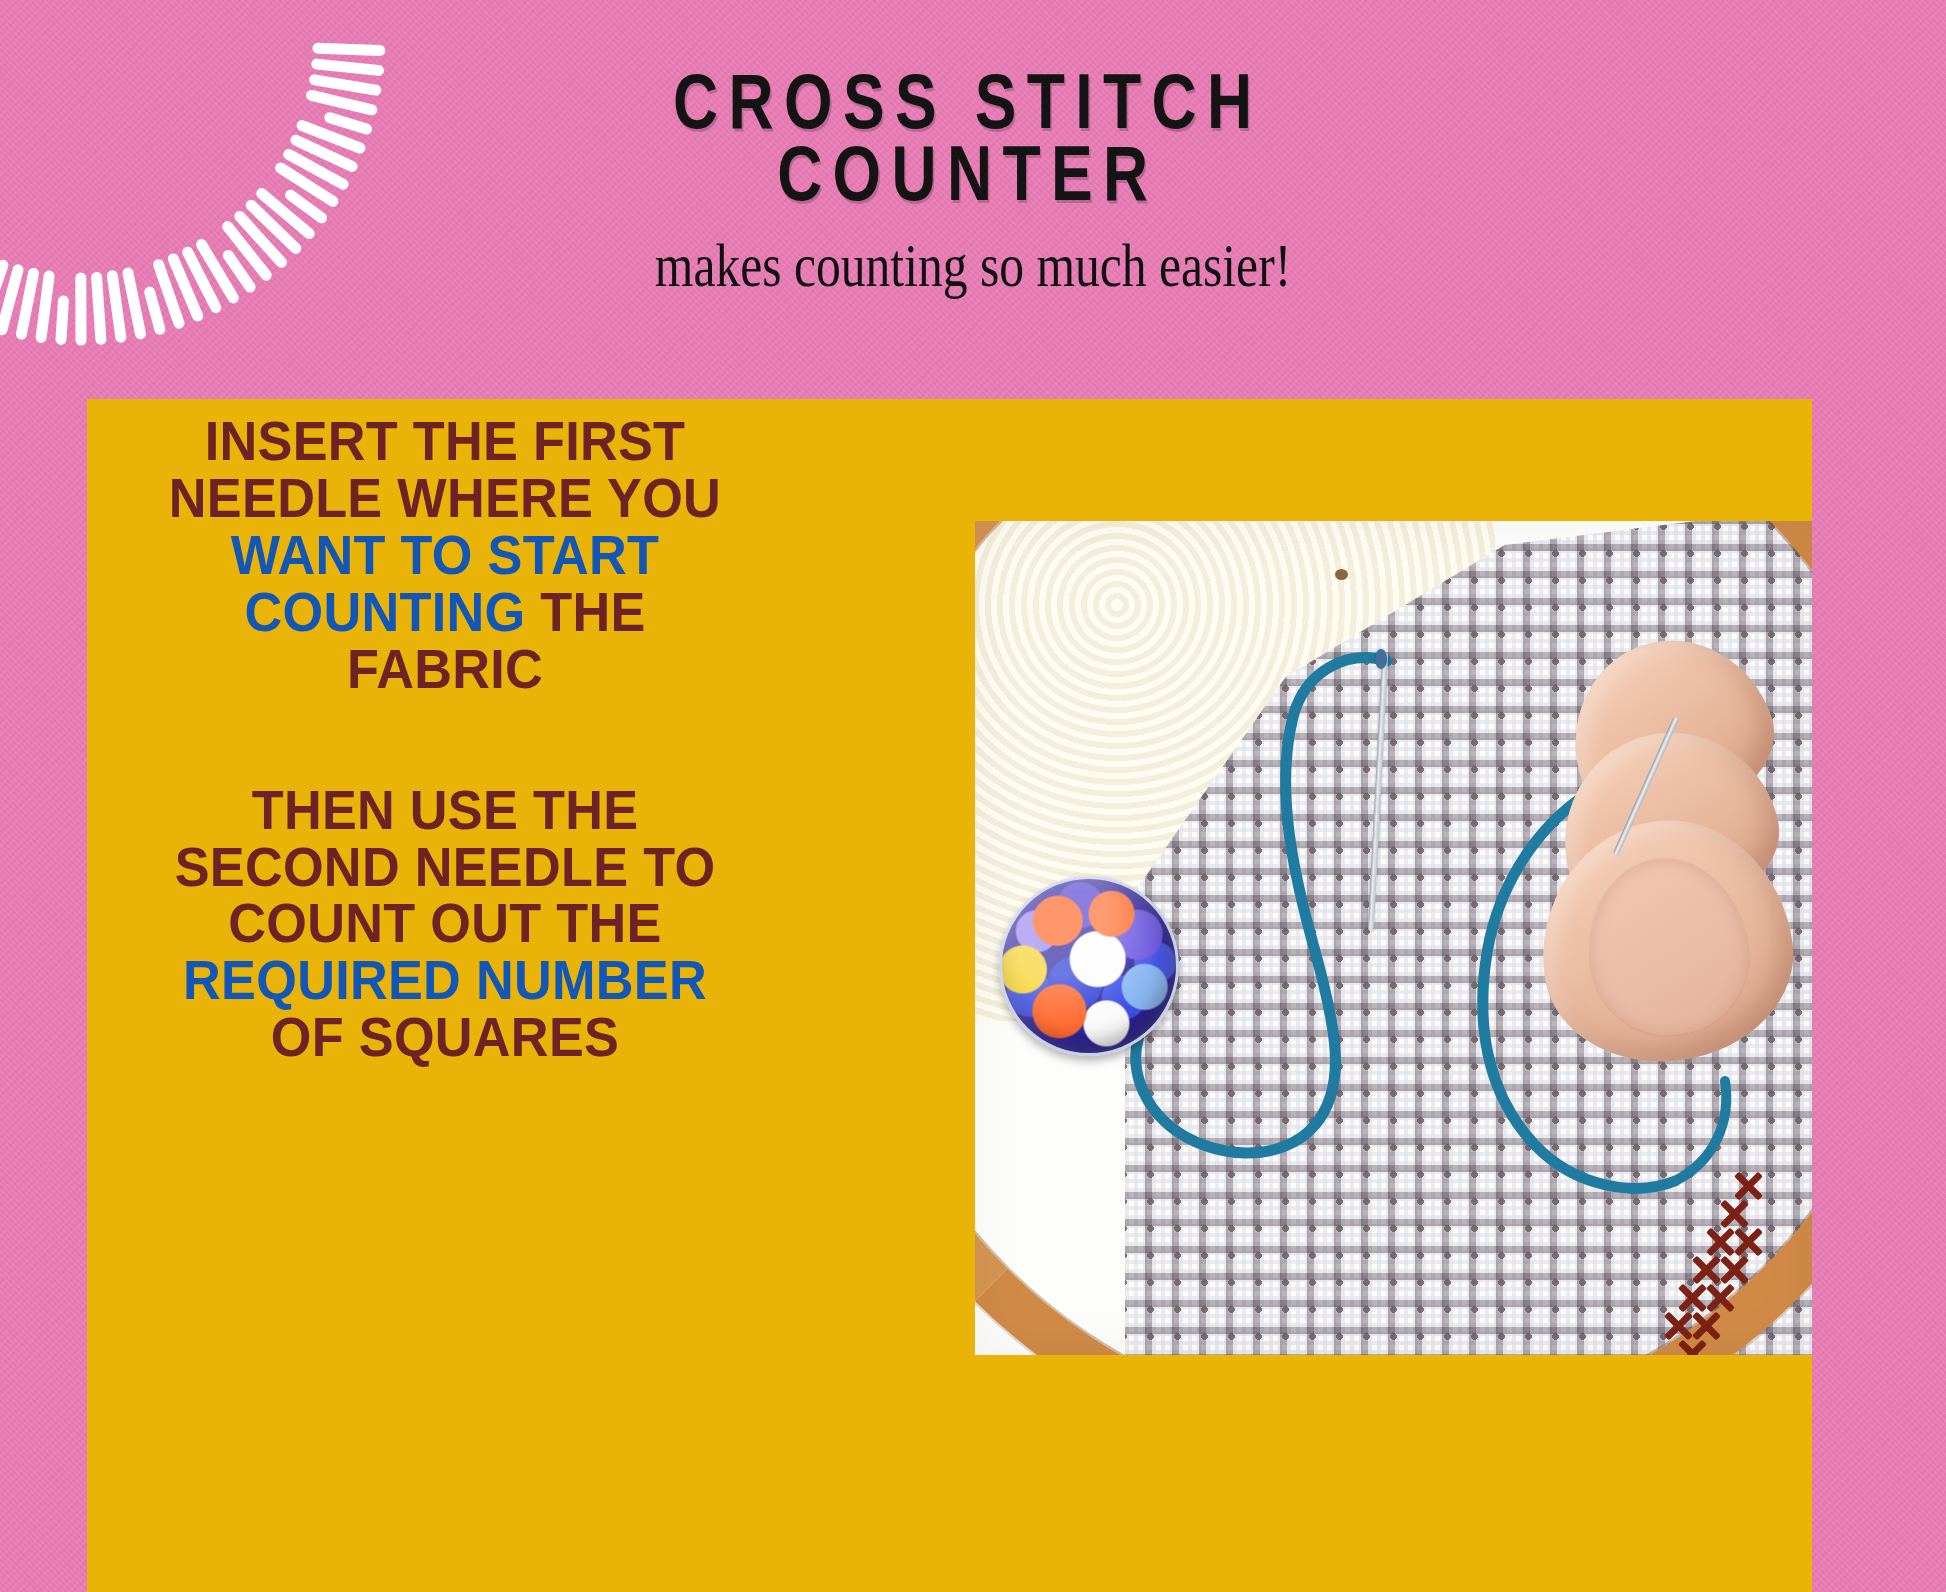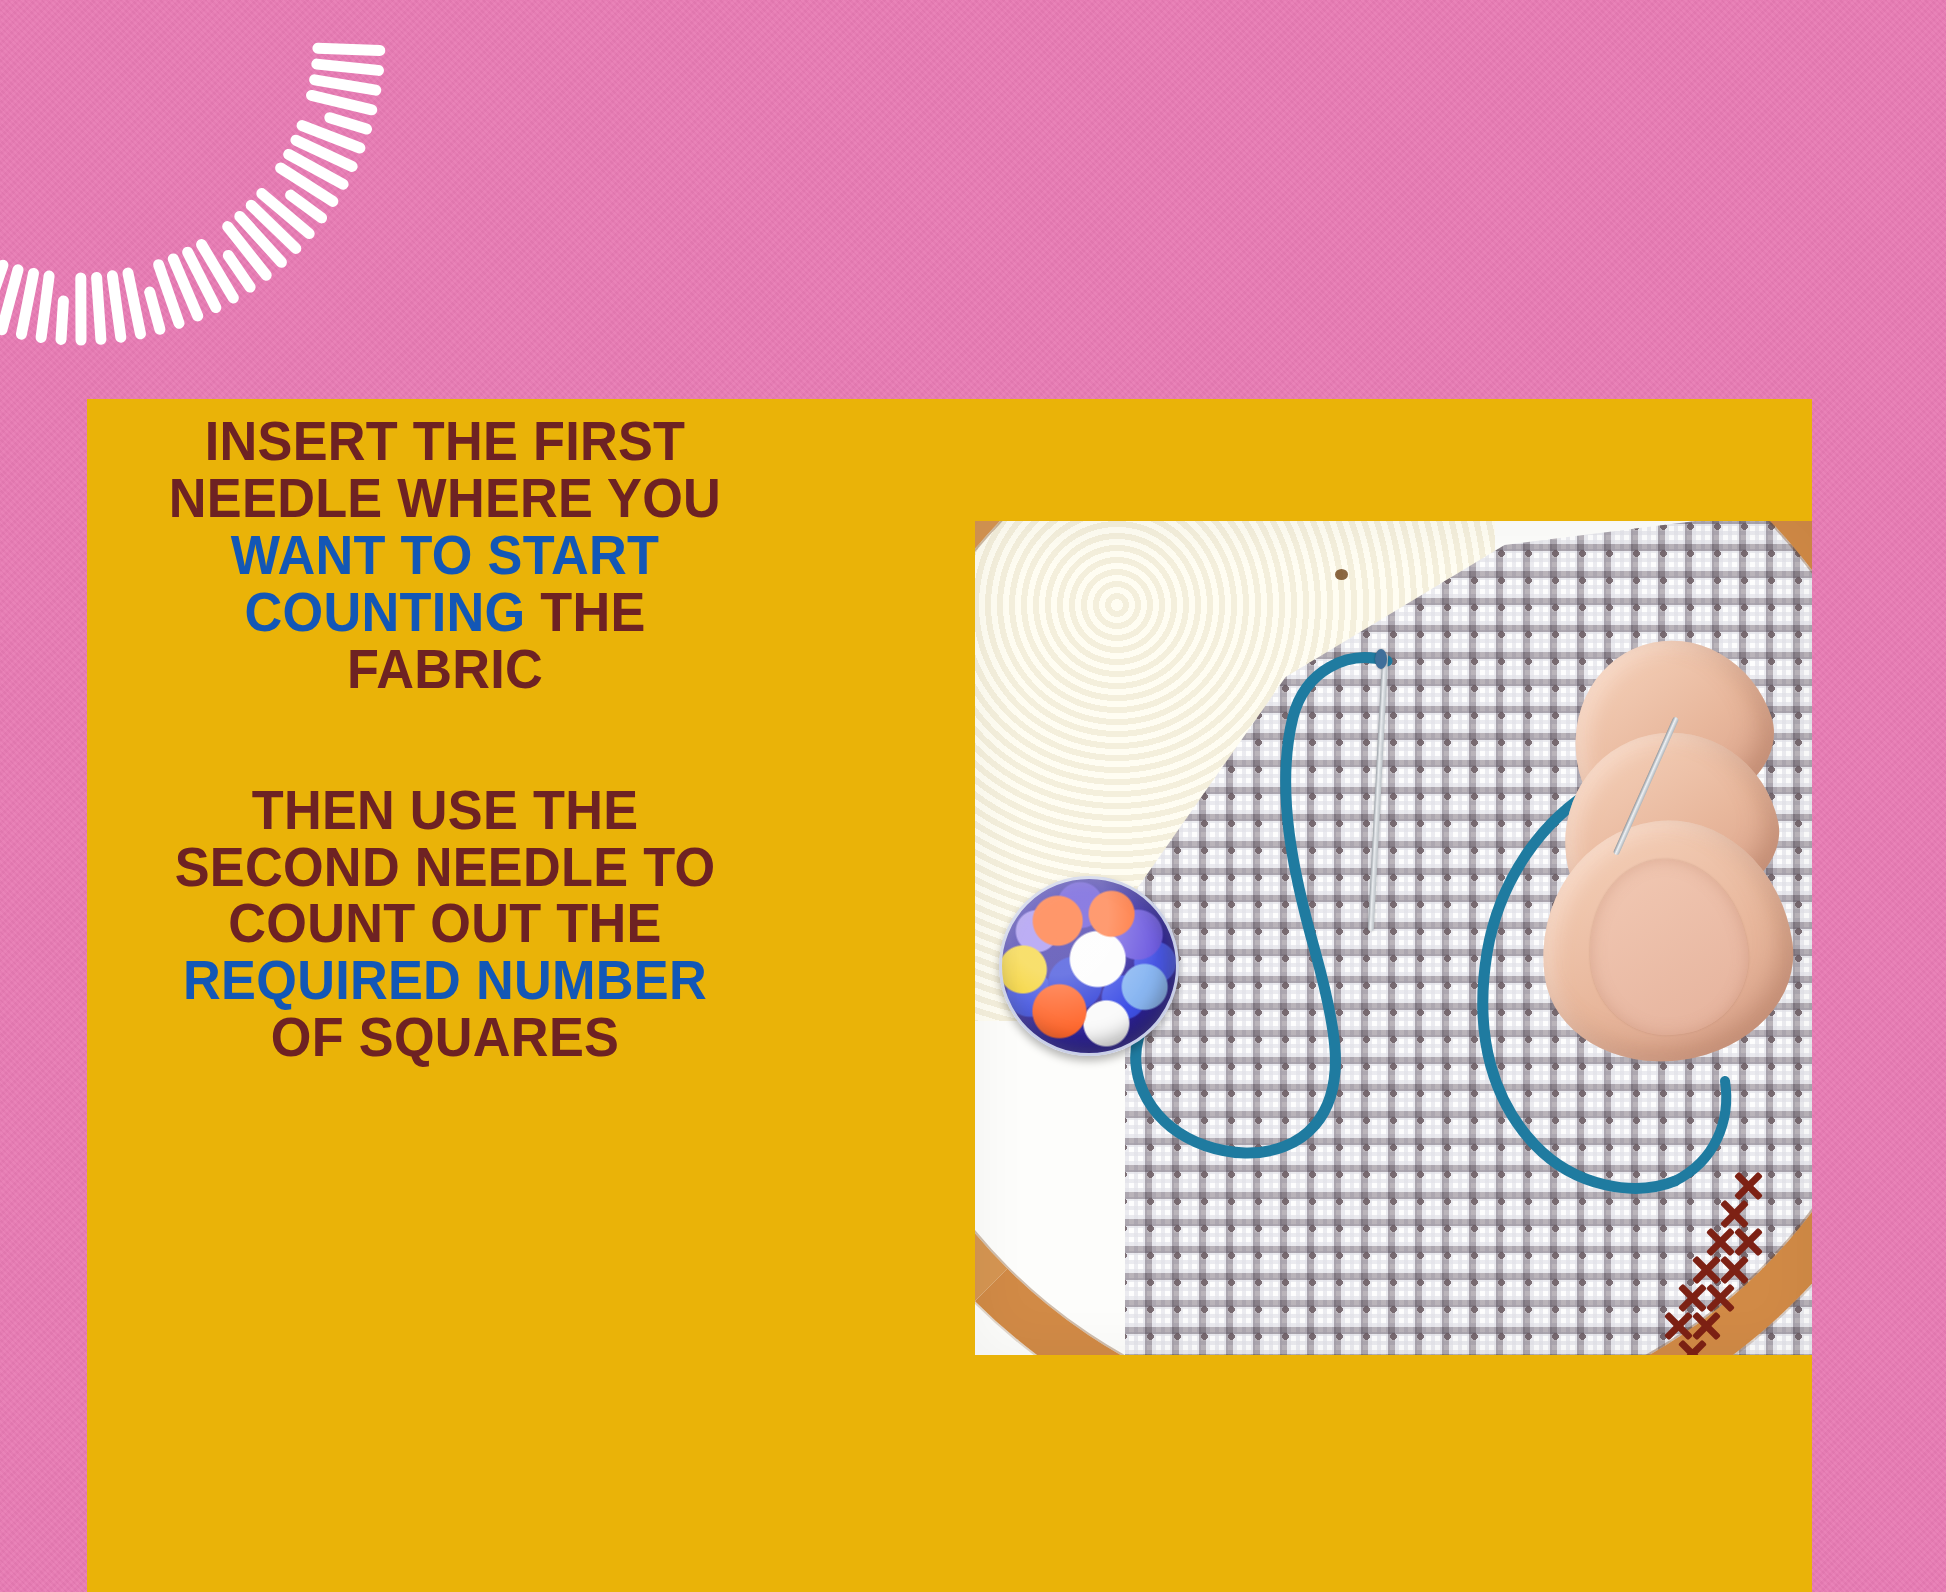--- a/index.html
+++ b/index.html
@@ -266,20 +266,25 @@
         <line x1="318.0" y1="609.8" x2="301.9" y2="669.7" stroke="#ffffff"></line>
         <line x1="302.9" y1="605.2" x2="282.8" y2="663.8" stroke="#ffffff"></line>
         <line x1="278.9" y1="621.3" x2="264.1" y2="656.7" stroke="#ffffff"></line>
         <line x1="273.6" y1="592.9" x2="245.9" y2="648.4" stroke="#ffffff"></line>
         <line x1="259.7" y1="585.4" x2="228.4" y2="638.9" stroke="#ffffff"></line>
         <line x1="246.3" y1="576.9" x2="211.5" y2="628.2" stroke="#ffffff"></line>
         <line x1="233.5" y1="567.5" x2="195.3" y2="616.4" stroke="#ffffff"></line>
       </g>
   </svg>
 
+  <div id="header">
+    <div id="title">CROSS STITCH
+COUNTER</div>
+    <div id="subtitle">makes counting so much easier!</div>
+  </div>
 
   <div id="card">
 
     <div id="copy">
       <div class="para">
         <div>INSERT THE FIRST</div>
         <div>NEEDLE WHERE YOU</div>
         <div class="blue">WANT TO START</div>
         <div><span class="blue">COUNTING </span><span>THE</span></div>
         <div>FABRIC</div>

